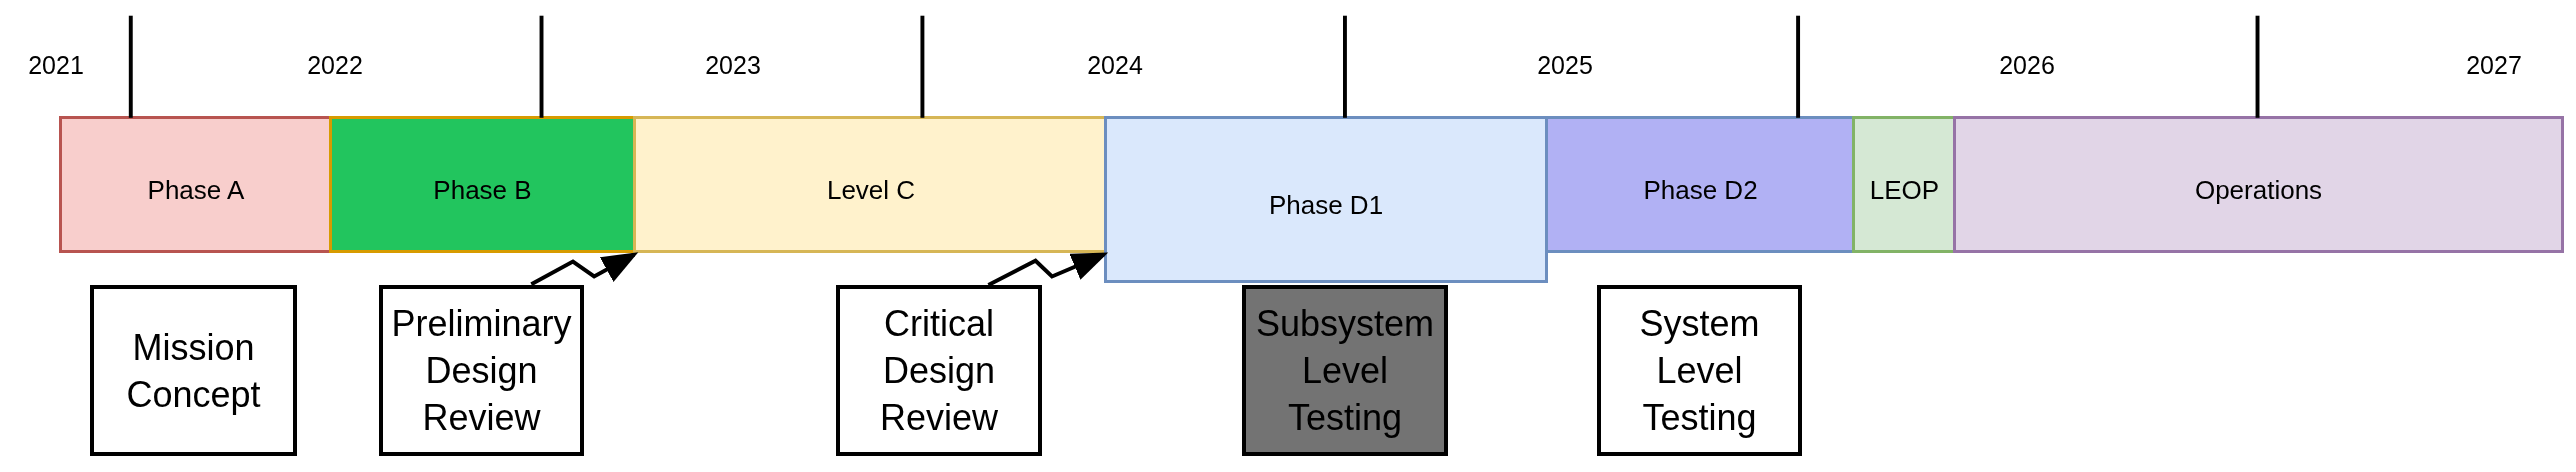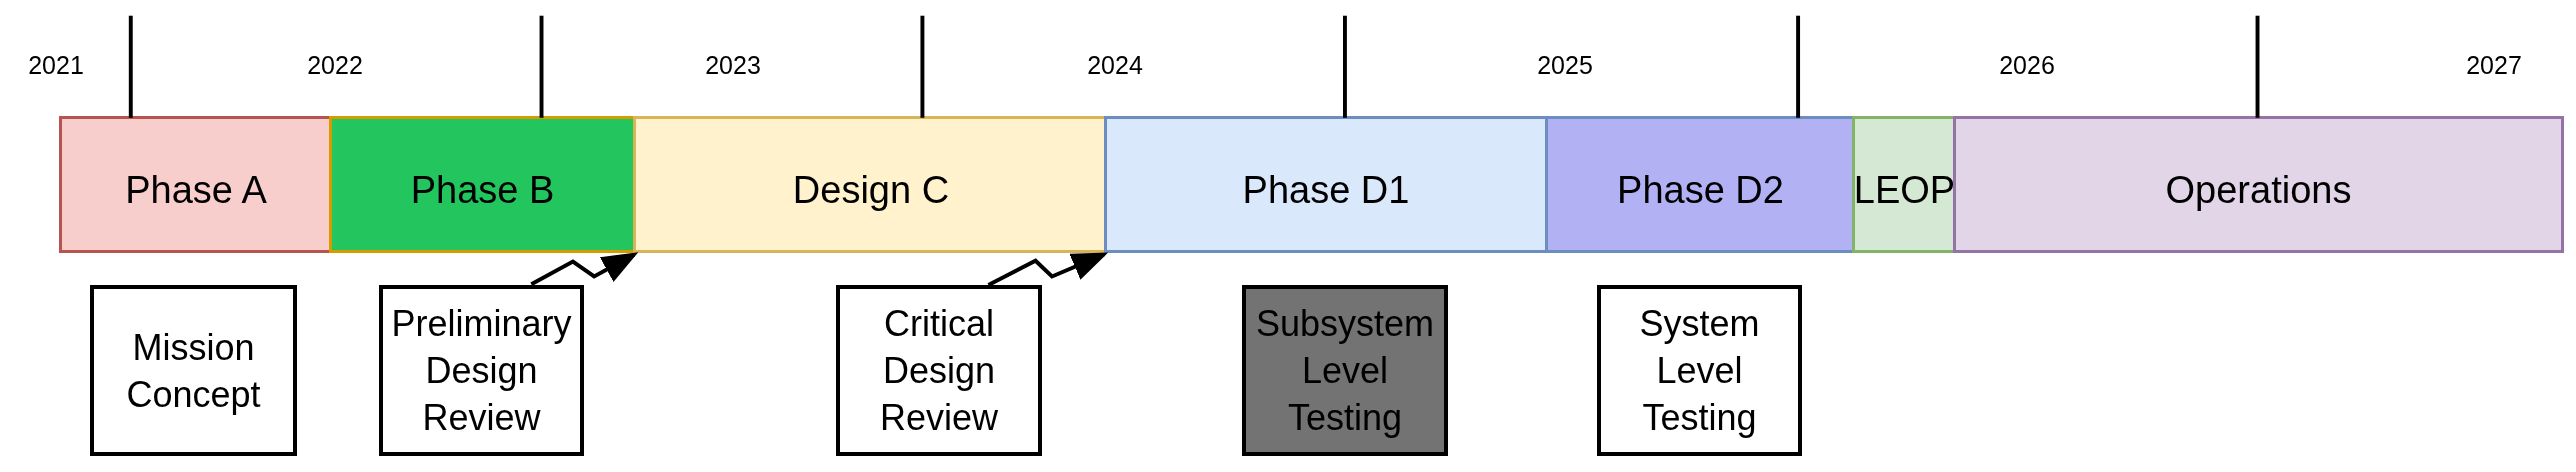--- a/index.html
+++ b/index.html
@@ -31,21 +31,21 @@
     position: absolute;
     top: 116px;
     height: 137px;
     box-sizing: border-box;
     border: 3.9px solid #000;
     display: flex;
     align-items: center;
     justify-content: center;
   }
   .phase-label {
-    font-size: 38px;
+    font-size: 26px;
     white-space: nowrap;
     margin-top: 12px;
   }
   .m-box {
     position: absolute;
     box-sizing: border-box;
     background: #ffffff;
     border: 4.7px solid #000000;
     display: flex;
     flex-direction: column;
@@ -73,23 +73,23 @@
       <div class="year-label" style="left: 2458px; margin-left: 36px;">2027</div>
     </div>
   <div id="phases">
       <div class="phase" style="left: 59px; width: 274px; height: 137px; top: 116px; background: rgb(248, 206, 204); border-color: rgb(184, 84, 80);">
         <span class="phase-label">Phase A</span>
       </div>
       <div class="phase" style="left: 329px; width: 307px; height: 137px; top: 116px; background: #22c55e; border-color: rgb(215, 155, 0);">
         <span class="phase-label">Phase B</span>
       </div>
       <div class="phase" style="left: 633px; width: 476px; height: 137px; top: 116px; background: rgb(255, 242, 204); border-color: rgb(214, 182, 86);">
-        <span class="phase-label">Design C</span>
+        <span class="phase-label">Level C</span>
       </div>
-      <div class="phase" style="left: 1104px; width: 444px; height: 137px; top: 116px; background: rgb(218, 232, 252); border-color: rgb(108, 142, 191);">
+      <div class="phase" style="left: 1104px; width: 444px; height: 167px; top: 116px; background: rgb(218, 232, 252); border-color: rgb(108, 142, 191);">
         <span class="phase-label">Phase D1</span>
       </div>
       <div class="phase" style="left: 1545px; width: 311px; height: 137px; top: 116px; background: rgb(177, 177, 244); border-color: rgb(108, 142, 191);">
         <span class="phase-label">Phase D2</span>
       </div>
       <div class="phase" style="left: 1852px; width: 105px; height: 137px; top: 116px; background: rgb(213, 232, 212); border-color: rgb(130, 179, 102);">
         <span class="phase-label">LEOP</span>
       </div>
       <div class="phase" style="left: 1953px; width: 611px; height: 137px; top: 116px; background: rgb(225, 213, 231); border-color: rgb(150, 115, 166);">
         <span class="phase-label">Operations</span>

